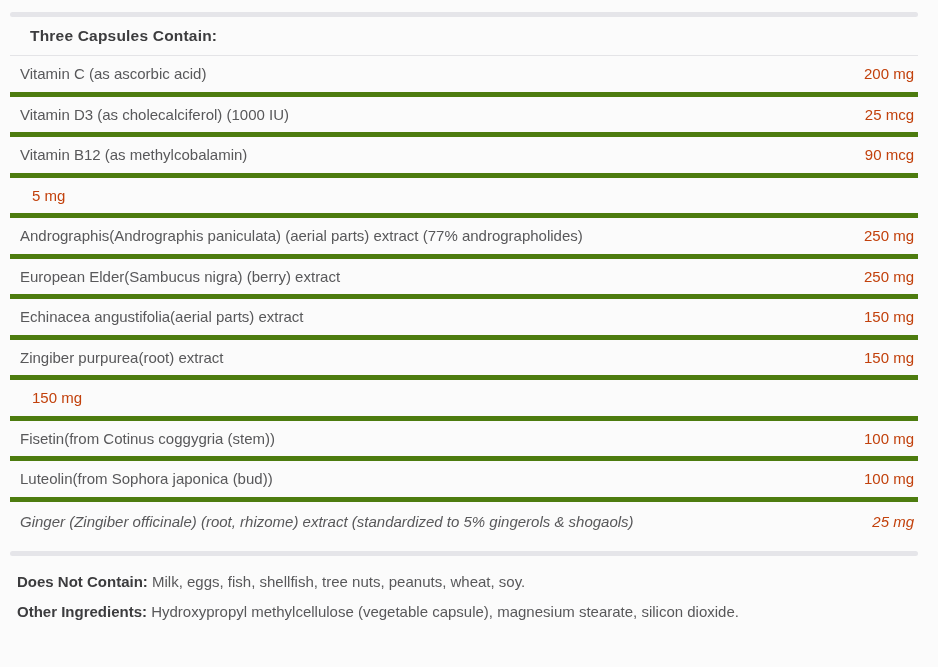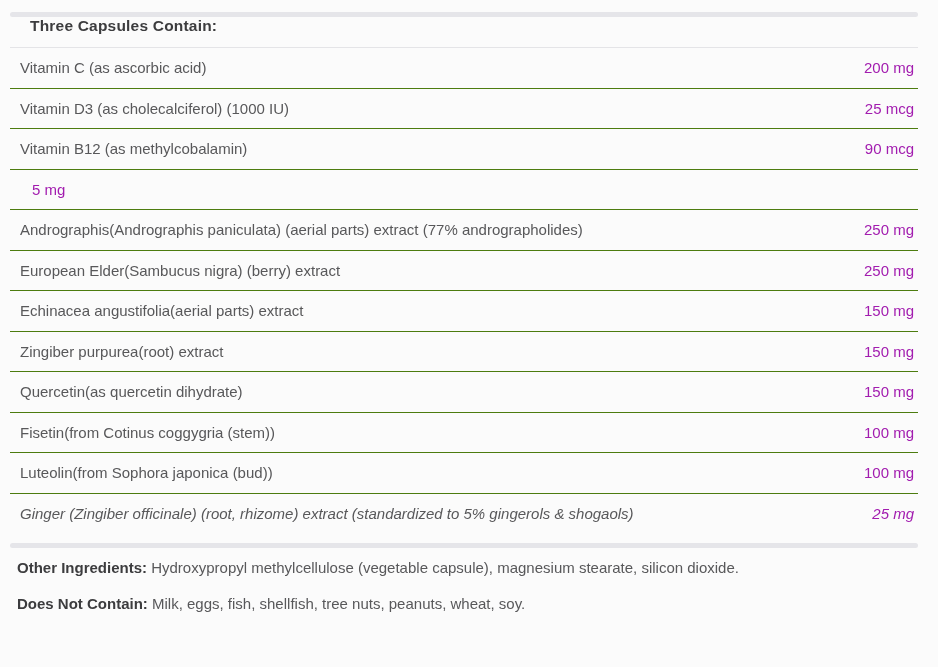--- a/index.html
+++ b/index.html
@@ -17,61 +17,61 @@
   }
   .thick-bar {
     height: 5px;
     background: #e5e5e9;
     border-radius: 3px;
     margin-left: 10px;
     margin-right: 20px;
   }
   .top-bar { margin-top: 12px; }
   .header-row {
-    height: 31px;
+    height: 39px;
     display: flex;
-    align-items: flex-start;
+    align-items: center;
     padding-left: 20px;
     margin-left: 10px;
     margin-right: 20px;
     border-bottom: 1px solid #e4e4e7;
     box-sizing: border-box;
   }
   .header-title {
     font-size: 15.5px;
     font-weight: bold;
     color: #3c3c3e;
     letter-spacing: 0.2px;
   }
   .rows { margin-left: 10px; margin-right: 20px; }
   .row {
     height: 40.5px;
     display: flex;
     align-items: center;
     justify-content: space-between;
     padding-left: 10px;
     padding-right: 4px;
-    border-bottom: 1px solid #4d7c0f;
+    border-bottom: 5px solid #4d7c0f;
     box-sizing: border-box;
   }
   .row:last-child { border-bottom: none; font-style: italic; }
   .ingredient-name {
     font-size: 15px;
     color: #58585a;
     white-space: nowrap;
   }
   .ingredient-name sup {
     font-size: 9px;
     color: #58585a;
     vertical-align: super;
     line-height: 0;
   }
   .ingredient-amount {
     font-size: 15px;
-    color: #a21caf;
+    color: #c2410c;
     white-space: nowrap;
     padding-left: 12px;
     text-align: center;
   }
   .mid-bar { margin-top: 9px; }
   .footer {
     padding-left: 17px;
     padding-right: 20px;
   }
   .footer-line {
@@ -132,21 +132,20 @@
       <span class="ingredient-name">Echinacea angustifolia(aerial parts) extract</span>
       <span class="ingredient-amount">150 mg</span>
     </div>
 
     <div class="row">
       <span class="ingredient-name">Zingiber purpurea(root) extract</span>
       <span class="ingredient-amount">150 mg</span>
     </div>
 
     <div class="row">
-      <span class="ingredient-name">Quercetin(as quercetin dihydrate)</span>
       <span class="ingredient-amount">150 mg</span>
     </div>
 
     <div class="row">
       <span class="ingredient-name">Fisetin(from Cotinus coggygria (stem))</span>
       <span class="ingredient-amount">100 mg</span>
     </div>
 
     <div class="row">
       <span class="ingredient-name">Luteolin(from Sophora japonica (bud))</span>
@@ -155,21 +154,21 @@
 
     <div class="row">
       <span class="ingredient-name">Ginger (Zingiber officinale) (root, rhizome) extract (standardized to 5% gingerols &amp; shogaols)</span>
       <span class="ingredient-amount">25 mg</span>
     </div>
   </div>
 
   <div class="thick-bar mid-bar"></div>
 
   <div class="footer">
+    <div class="footer-line line-dnc">
+      <span class="bold-label">Does Not Contain:</span><span> Milk, eggs, fish, shellfish, tree nuts, peanuts, wheat, soy.</span>
+    </div>
     <div class="footer-line line-other">
       <span class="bold-label">Other Ingredients:</span><span> Hydroxypropyl methylcellulose (vegetable capsule), magnesium stearate, silicon dioxide.</span>
-    </div>
-    <div class="footer-line line-dnc">
-      <span class="bold-label">Does Not Contain:</span><span> Milk, eggs, fish, shellfish, tree nuts, peanuts, wheat, soy.</span>
     </div>
   </div>
 
 </div>
 
 </body></html>

